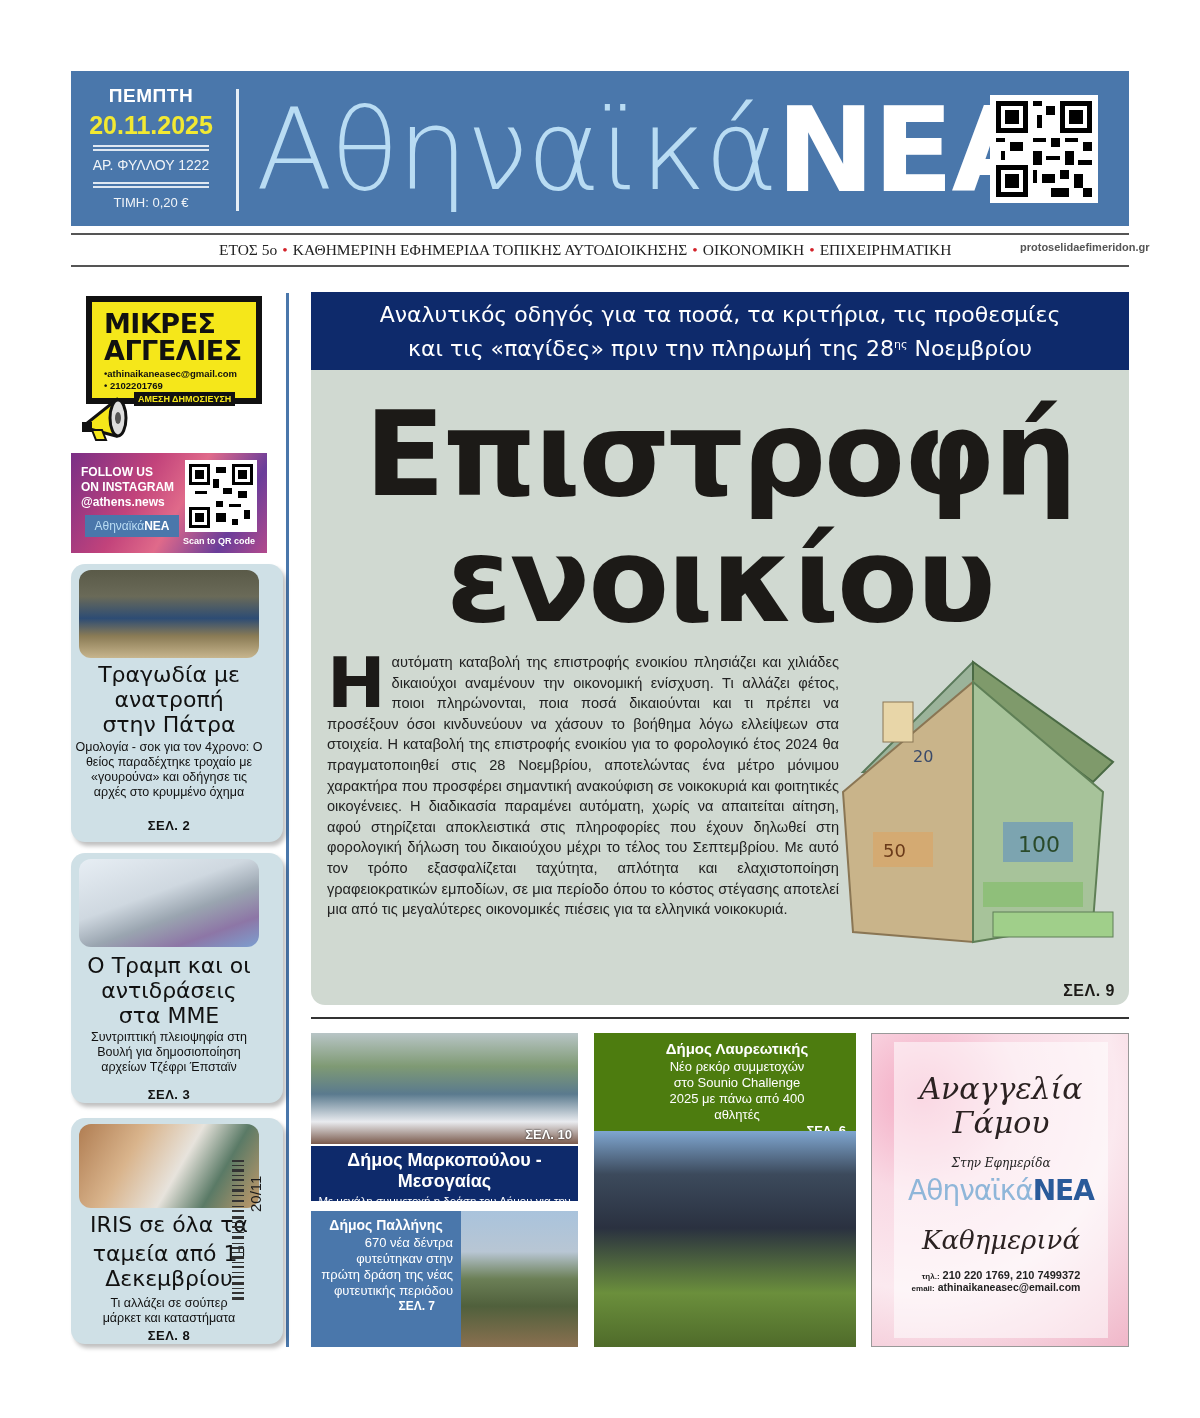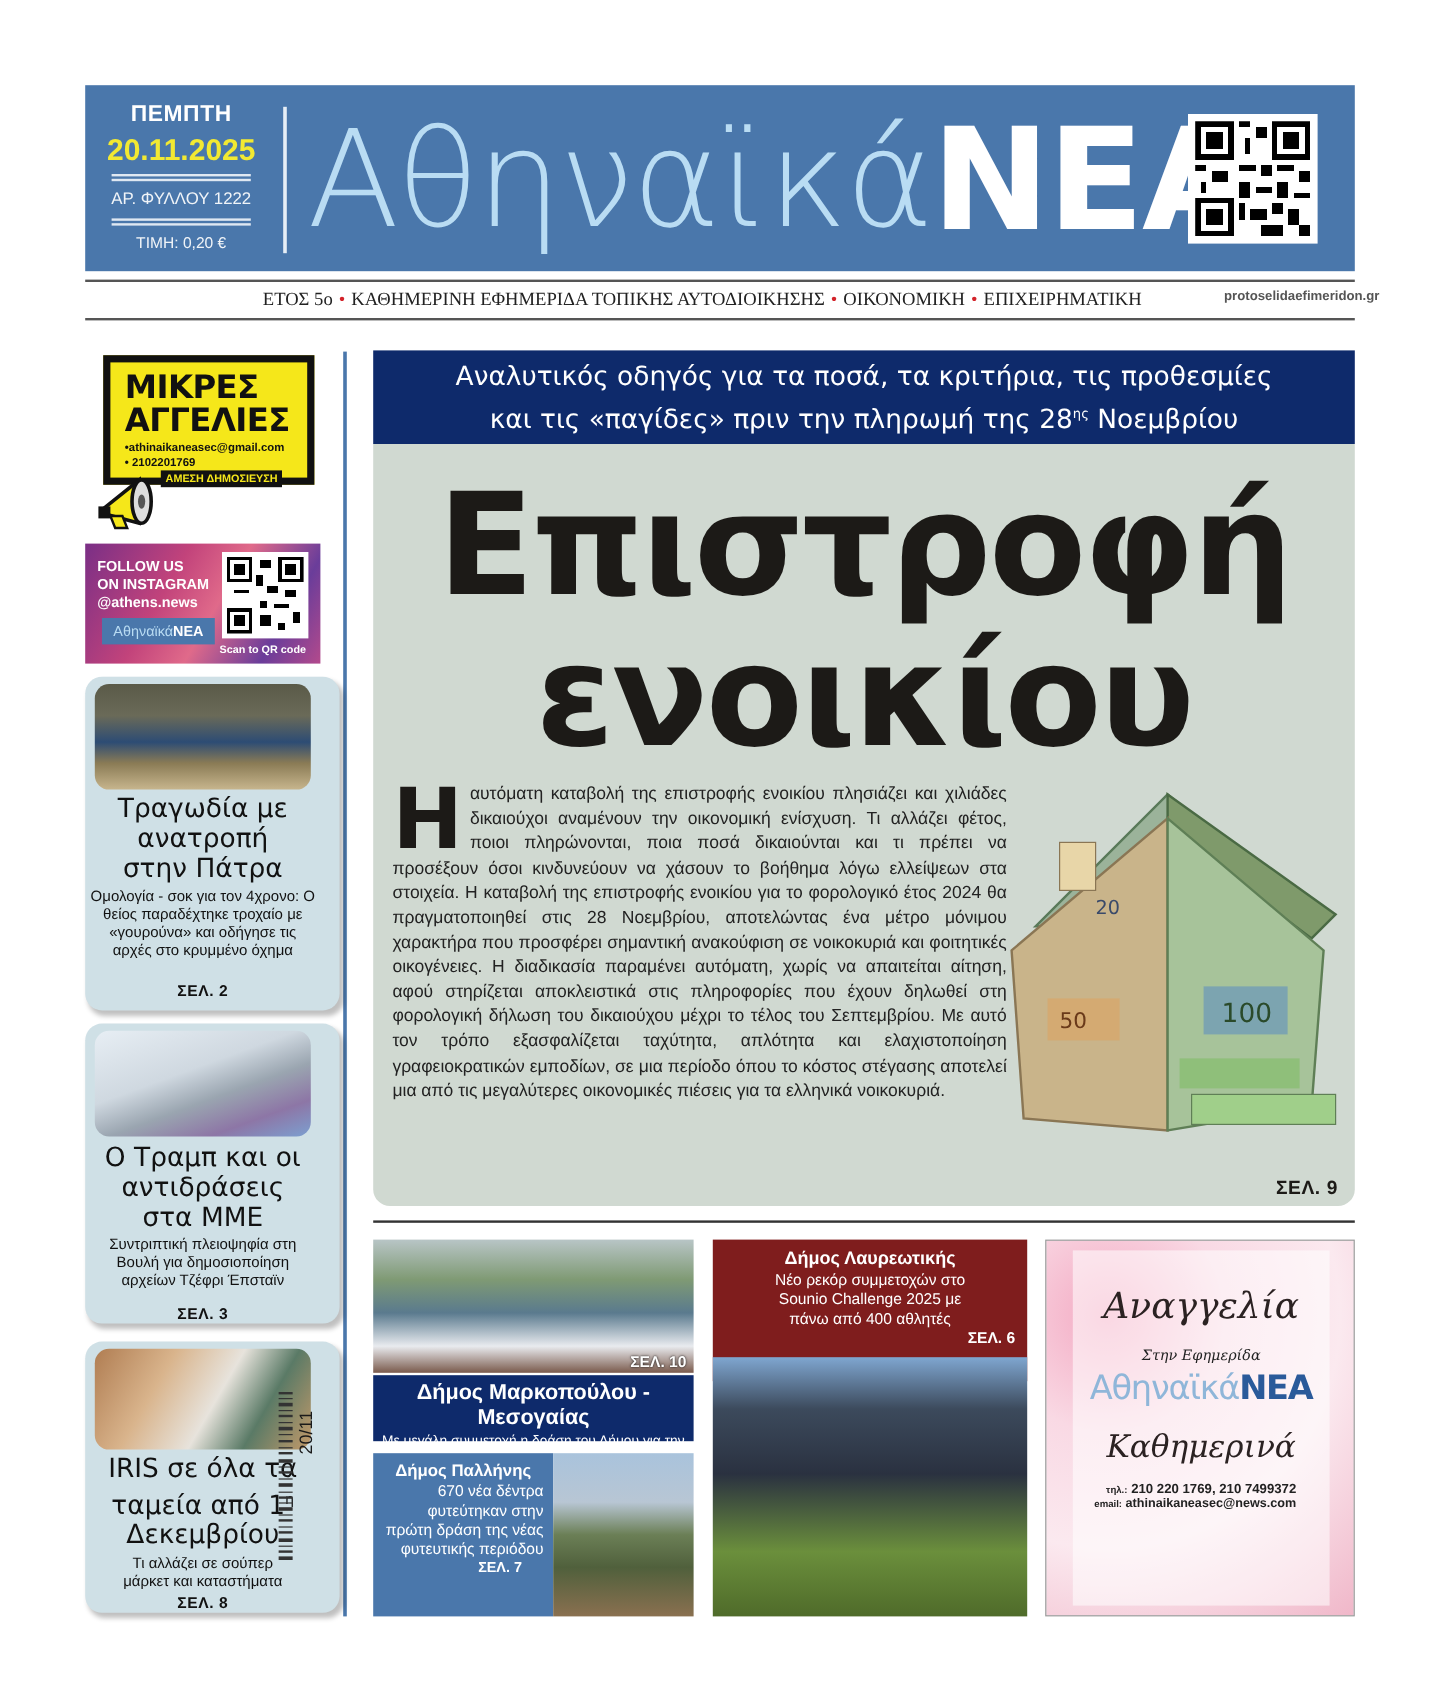--- a/index.html
+++ b/index.html
@@ -92,21 +92,21 @@
   .story-markop .band-sub { font-size: 11.5px; line-height: 14px; margin-top: 2px; }
 
   .story-pall { position: absolute; left: 311px; top: 1211px; width: 267px; height: 136px; }
   .story-pall .left { position: absolute; left: 0; top: 0; width: 150px; height: 136px; background: #4a77ab; color: #fff; text-align: center; }
   .story-pall .photo { position: absolute; left: 150px; top: 0; width: 117px; height: 136px; background: linear-gradient(180deg,#a9c3dc 0%,#b8c6d4 30%,#6b7f56 50%,#50603c 70%,#8a7050 100%); }
   .story-pall .t { font-weight: bold; font-size: 14px; margin-top: 6px; }
   .story-pall .s { font-size: 13px; line-height: 16px; margin-top: 2px; text-align: right; }
   .story-pall .p { font-weight: bold; font-size: 12px; text-align: right; padding-right: 26px; margin-top: 0; }
 
   .story-lavr { position: absolute; left: 594px; top: 1033px; width: 262px; height: 314px; }
-  .story-lavr .band { position: absolute; left: 0; top: 0; width: 262px; height: 118px; background: #7f1d1d; color: #fff; text-align: center; }
+  .story-lavr .band { position: absolute; left: 0; top: 0; width: 262px; height: 118px; background: #4d7c0f; color: #fff; text-align: center; padding-left: 24px; }
   .story-lavr .t { font-weight: bold; font-size: 15px; margin-top: 7px; }
   .story-lavr .s { font-size: 13px; line-height: 16px; margin-top: 2px; }
   .story-lavr .p { font-weight: bold; font-size: 13px; text-align: right; padding-right: 10px; }
   .story-lavr .photo { position: absolute; left: 0; top: 98px; width: 262px; height: 216px; background: linear-gradient(180deg,#7fa6d0 0%,#3c4a5c 20%,#2a3140 45%,#6b8f3c 75%,#4f6b2a 100%); }
 
   .wedding { position: absolute; left: 871px; top: 1033px; width: 258px; height: 314px; border: 1px solid #999; background: radial-gradient(circle at 20% 20%,#f3a9c2 0%,#f9d9e4 30%,#fbe9ef 60%,#f0b7c9 100%); }
   .wedding-inner { position: absolute; left: 22px; top: 8px; width: 214px; height: 296px; background: rgba(255,255,255,0.55); text-align: center; }
   .w-title { font-family: "DejaVu Serif", serif; font-style: italic; font-size: 30px; line-height: 34px; color: #2b2222; margin-top: 30px; }
   .w-small { font-family: "DejaVu Serif", serif; font-style: italic; font-size: 12px; margin-top: 16px; color: #222; }
   .w-logo { font-size: 28px; margin-top: 4px; color: #8fb6d9; font-family: "DejaVu Sans", sans-serif; letter-spacing: -1px; white-space: nowrap; }
@@ -346,20 +346,21 @@
     <div class="s" style="padding:0 40px">Νέο ρεκόρ συμμετοχών στο Sounio Challenge 2025 με πάνω από 400 αθλητές</div>
     <div class="p">ΣΕΛ. 6</div>
   </div>
   <div class="photo"></div>
 </div>
 
 <div class="wedding">
   <div class="wedding-inner">
     <div class="w-title">
       <div>Αναγγελία</div>
+      <div>Γάμου</div>
     </div>
     <div class="w-small">Στην Εφημερίδα</div>
     <div class="w-logo"><span>Αθηναϊκά</span><b>ΝΕΑ</b></div>
     <div class="w-daily">Καθημερινά</div>
     <div class="w-tel"><small>τηλ.:</small> <span>210 220 1769, 210 7499372</span></div>
-    <div class="w-email"><small>email:</small> <span>athinaikaneasec@news.com</span></div>
+    <div class="w-email"><small>email:</small> <span>athinaikaneasec@email.com</span></div>
   </div>
 </div>
 
 </body></html>

